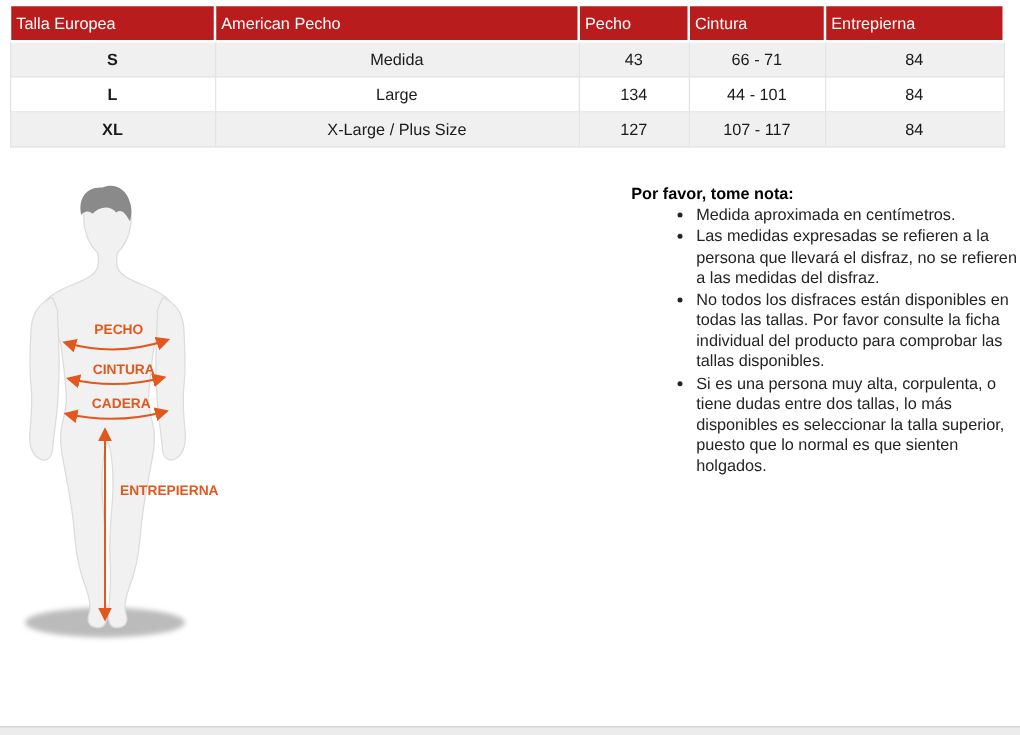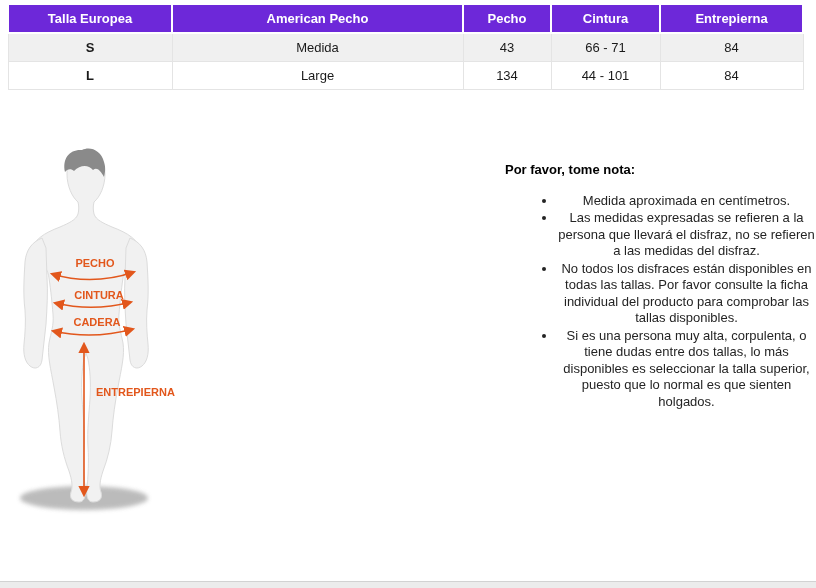--- a/index.html
+++ b/index.html
@@ -13,23 +13,23 @@
   }
 
   
   .size-table {
     position: absolute; left: 7px; top: 3px; width: 795px;
     border-collapse: collapse; table-layout: fixed;
     font-size: 13px;
     border: 1px solid #d9d9d9;
   }
   .size-table th {
-    background: #6d28d9; color: #ffffff;
-    font-weight: bold; font-size: 13px;
-    padding: 6px 4px; text-align: center;
+    background: #b91c1c; color: #ffffff;
+    font-weight: normal; font-size: 13px;
+    padding: 6px 4px; text-align: left;
     border: 2px solid #ffffff;
   }
   .size-table td {
     text-align: center; padding: 6px 4px;
     border: 1px solid #e4e4e4;
     color: #1a1a1a;
     height: 27px;
   }
   .size-table tbody tr:nth-child(odd) { background: #f0f0f0; }
   .size-table tbody tr:nth-child(even) { background: #ffffff; }
@@ -38,25 +38,25 @@
   
   .figure-wrap { position: absolute; left: 0; top: 140px; width: 220px; height: 385px; }
   .figure-wrap svg { display: block; }
   .measure-label {
     font-family: "Liberation Sans", sans-serif;
     font-size: 11px; font-weight: bold;
   }
 
   
   .notes {
-    position: absolute; left: 505px; top: 162px; width: 311px;
+    position: absolute; left: 505px; top: 147px; width: 311px;
     font-size: 13px; line-height: 16.5px; color: #242424;
   }
   .notes h3 { font-size: 13px; font-weight: bold; color: #000; }
-  .notes ul { margin-top: 14px; padding-left: 52px; list-style: disc; text-align: center; }
+  .notes ul { padding-left: 52px; list-style: disc; }
   .notes li { margin-bottom: 1px; }
 
   
   .bottom-bar {
     position: absolute; left: 0; top: 581px; width: 816px; height: 7px;
     background: #ececec; border-top: 1px solid #d2d2d2;
   }
 </style>
 </head>
 <body>
@@ -84,20 +84,27 @@
         <td>Medida</td>
         <td>43</td>
         <td>66 - 71</td>
         <td>84</td>
       </tr>
       <tr>
         <td>L</td>
         <td>Large</td>
         <td>134</td>
         <td>44 - 101</td>
+        <td>84</td>
+      </tr>
+      <tr>
+        <td>XL</td>
+        <td>X-Large / Plus Size</td>
+        <td>127</td>
+        <td>107 - 117</td>
         <td>84</td>
       </tr>
     </tbody>
 </table>
 
 <div class="figure-wrap">
   <svg width="220" height="385" viewBox="0 0 220 385" xmlns="http://www.w3.org/2000/svg">
     <defs>
       <marker id="ah" viewBox="0 0 10 10" refX="8" refY="5" markerWidth="7" markerHeight="7" orient="auto-start-reverse">
         <path d="M0,0 L10,5 L0,10 z" fill="#e2571c"></path>

